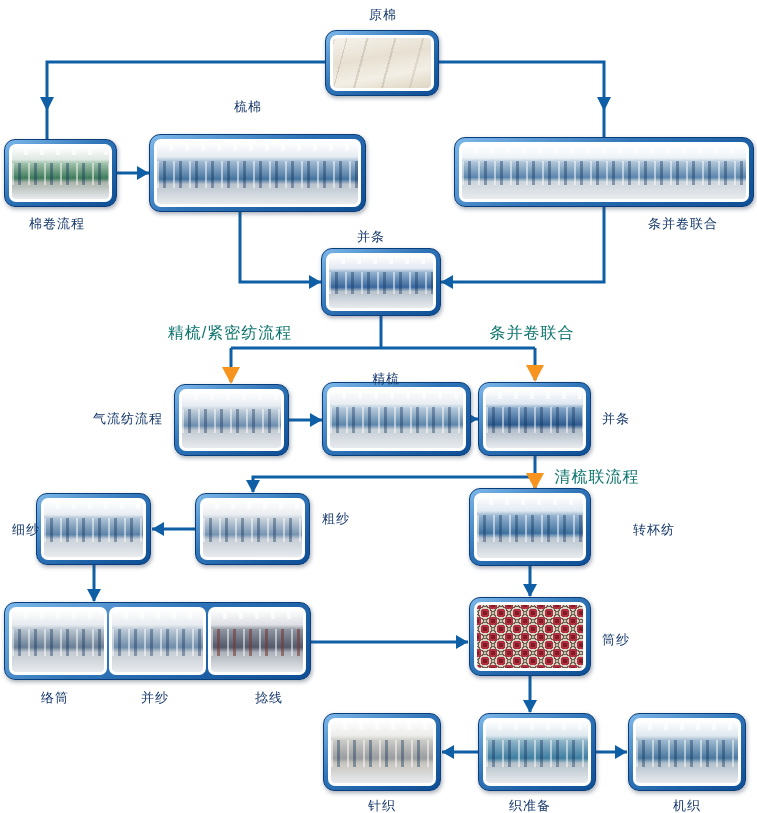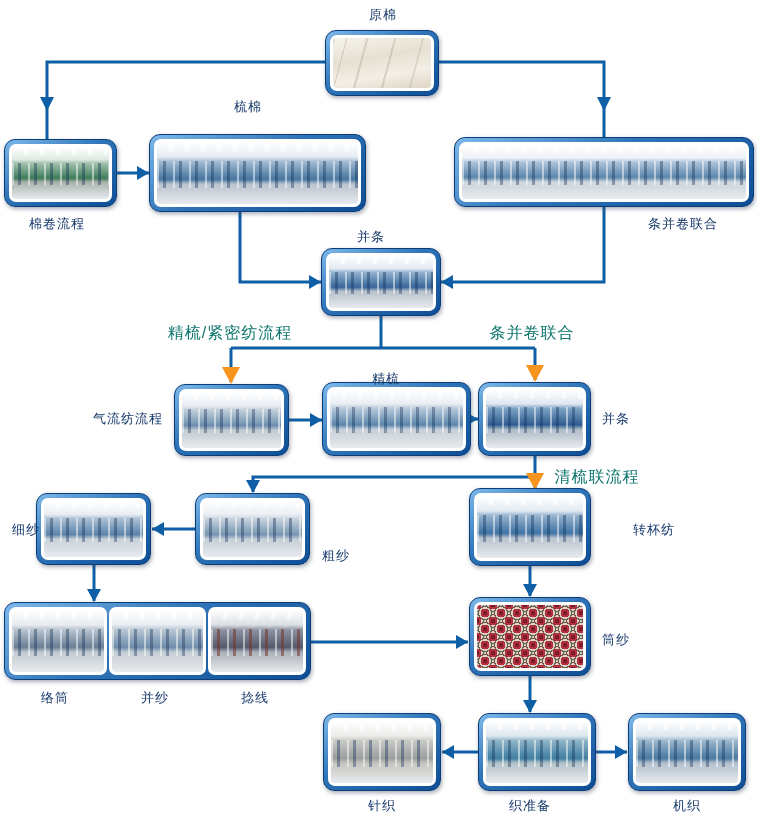--- a/index.html
+++ b/index.html
@@ -189,23 +189,23 @@
   <div class="lbl" style="left:57px;top:215px">棉卷流程</div>
   <div class="lbl" style="left:683px;top:215px">条并卷联合</div>
   <div class="lbl" style="left:371px;top:228px">并条</div>
   <div class="lbl orange" style="left:230px;top:323px">精梳/紧密纺流程</div>
   <div class="lbl orange" style="left:532px;top:323px">条并卷联合</div>
   <div class="lbl" style="left:128px;top:410px">气流纺流程</div>
   <div class="lbl" style="left:386px;top:370px">精梳</div>
   <div class="lbl" style="left:616px;top:410px">并条</div>
   <div class="lbl orange" style="left:597px;top:467px">清梳联流程</div>
   <div class="lbl" style="left:26px;top:521px">细纱</div>
-  <div class="lbl" style="left:336px;top:547px">粗纱</div>
+  <div class="lbl" style="left:336px;top:510px">粗纱</div>
   <div class="lbl" style="left:654px;top:521px">转杯纺</div>
   <div class="lbl" style="left:55px;top:689px">络筒</div>
   <div class="lbl" style="left:155px;top:689px">并纱</div>
-  <div class="lbl" style="left:255px;top:689px">捻线</div>
+  <div class="lbl" style="left:269px;top:689px">捻线</div>
   <div class="lbl" style="left:616px;top:631px">筒纱</div>
   <div class="lbl" style="left:382px;top:797px">针织</div>
   <div class="lbl" style="left:530px;top:797px">织准备</div>
   <div class="lbl" style="left:687px;top:797px">机织</div>
 
 </div>
 
 </body></html>

